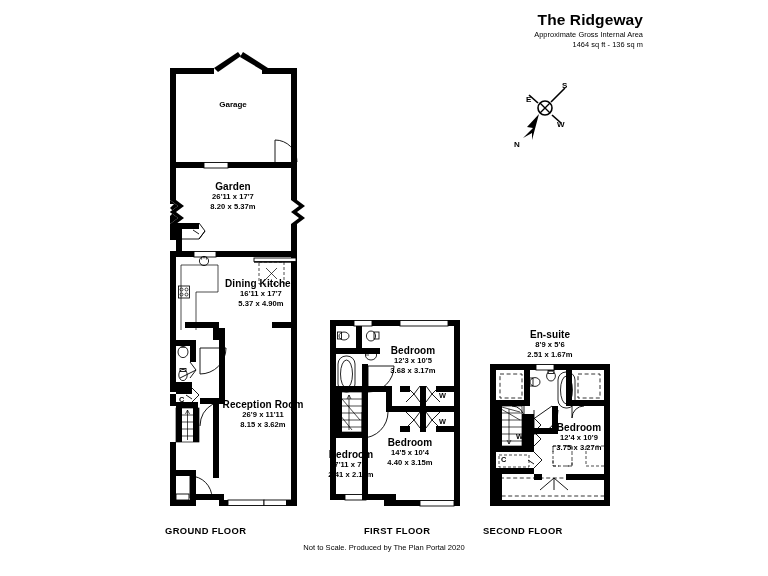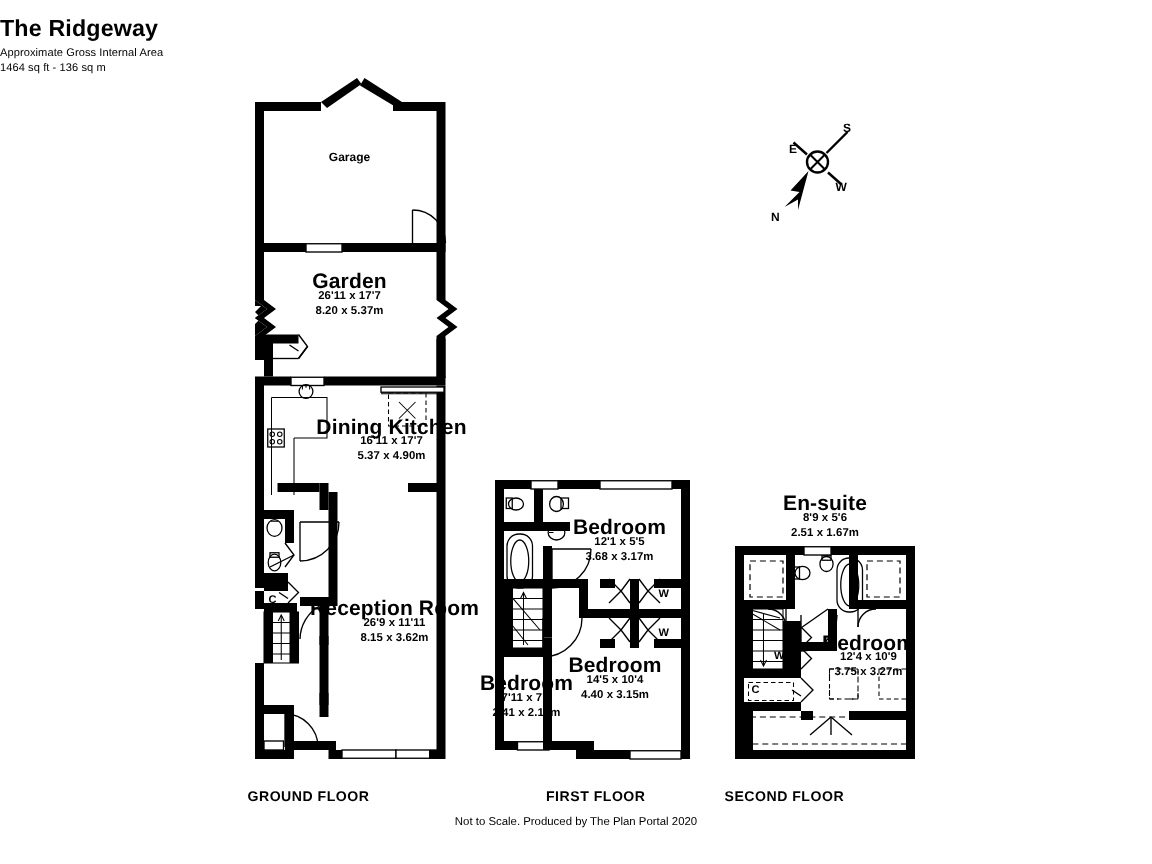--- a/index.html
+++ b/index.html
@@ -17,24 +17,24 @@
   }
   #plan-root {
     position: relative;
     width: 768px;
     height: 576px;
   }
 
   
   .header {
     position: absolute;
-    left: 0;
+    left: 11px;
     top: 10px;
     width: 632px;
-    text-align: left;
+    text-align: right;
   }
   .plan-title {
     font-size: 15.5px;
     font-weight: bold;
     letter-spacing: 0.1px;
     line-height: 20px;
   }
   .plan-sub {
     font-size: 7.4px;
     line-height: 9.6px;
@@ -68,21 +68,21 @@
   }
 
   
   .room-label {
     position: absolute;
     text-align: center;
     white-space: nowrap;
     pointer-events: none;
   }
   .room-name {
-    font-size: 14px;
+    font-size: 10px;
     font-weight: bold;
     line-height: 10.2px;
     letter-spacing: 0.1px;
   }
   .room-dim {
     font-size: 7.6px;
     font-weight: bold;
     line-height: 9.6px;
     letter-spacing: 0.05px;
   }
@@ -430,21 +430,21 @@
     <div class="room-dim">26'9 x 11'11</div>
     <div class="room-dim">8.15 x 3.62m</div>
   </div>
 
   <div class="glyph-label" style="left:177px; top:228px;">C</div>
   <div class="glyph-label" style="left:179px; top:396px;">C</div>
 
 
   <div class="room-label" style="left:358px; top:346px; width:110px;">
     <div class="room-name">Bedroom</div>
-    <div class="room-dim">12'1 x 5'5</div>
+    <div class="room-dim">12'3 x 10'5</div>
     <div class="room-dim">3.68 x 3.17m</div>
   </div>
 
   <div class="room-label" style="left:355px; top:438px; width:110px;">
     <div class="room-name">Bedroom</div>
     <div class="room-dim">14'5 x 10'4</div>
     <div class="room-dim">4.40 x 3.15m</div>
   </div>
 
   <div class="room-label" style="left:296px; top:450px; width:110px;">

